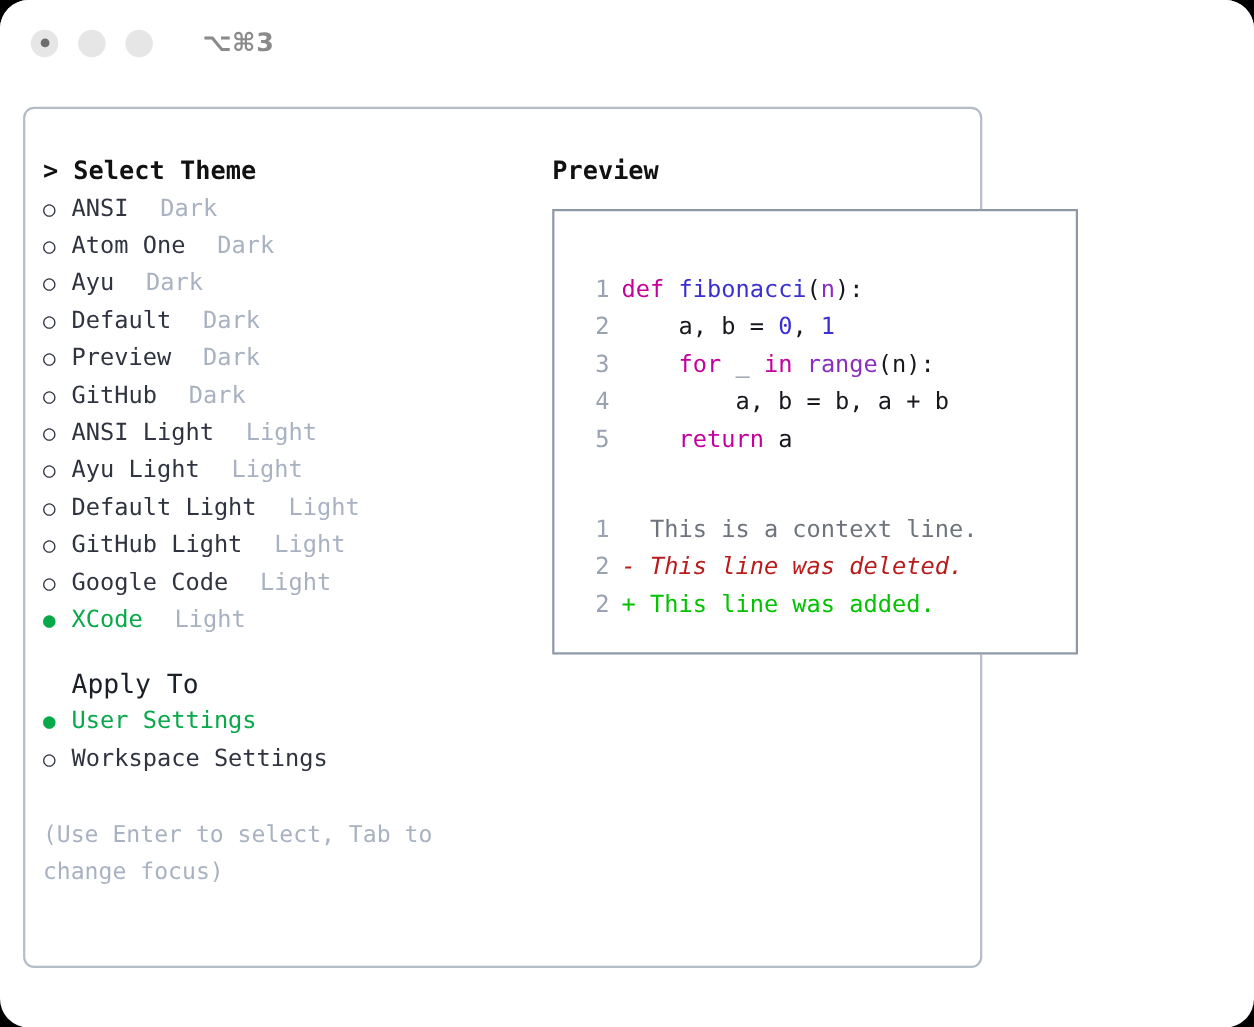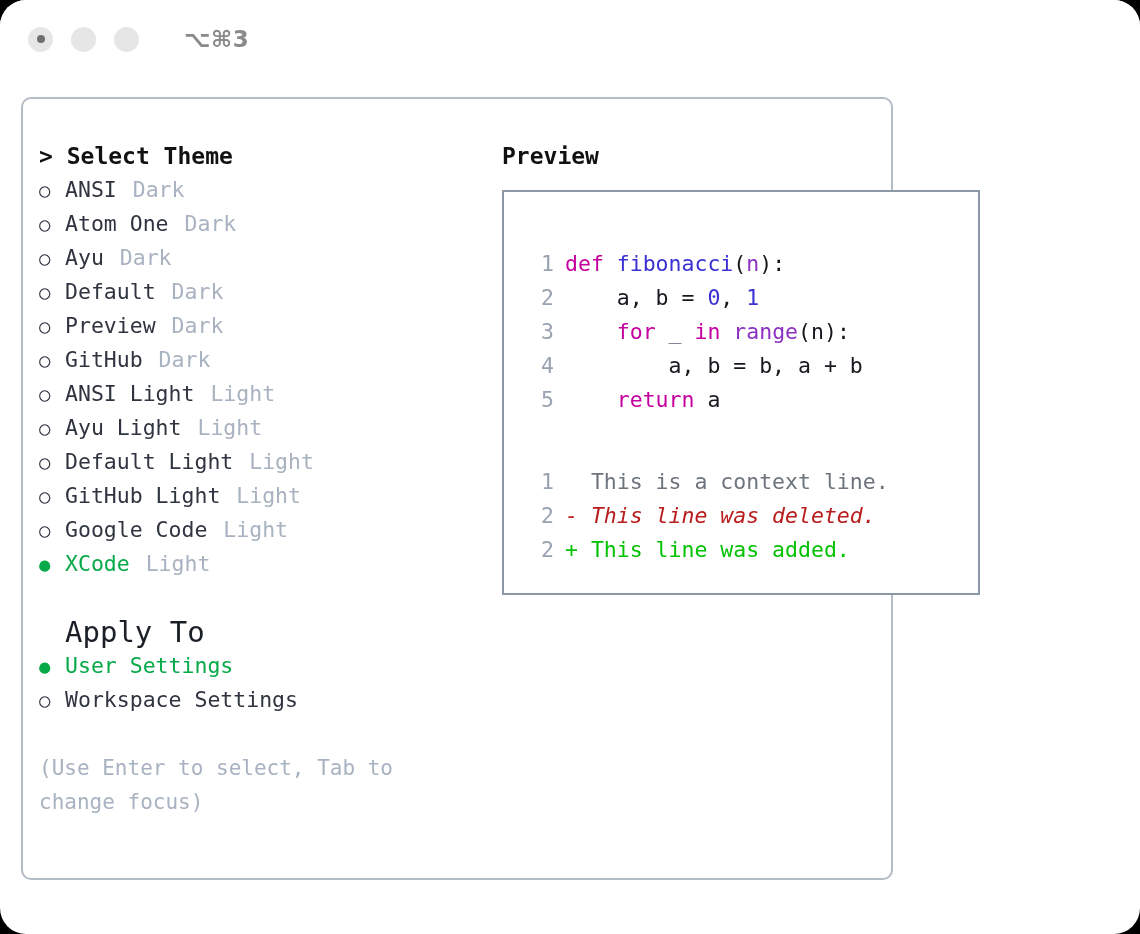--- a/index.html
+++ b/index.html
@@ -103,27 +103,27 @@
     color: #2f3440;
     font-size: 19px;
     line-height: 34px;
   }
   .marker.selected {
     color: #07a949;
     font-size: 19px;
   }
   .row-label { color: #2f3440; }
   .row.is-selected .row-label { color: #07a949; }
-  .row-tag { color: #a8b2c0; margin-left: 3px; text-align: center; }
+  .row-tag { color: #a8b2c0; margin-left: 16px; text-align: center; }
 
   .apply-header {
-    margin-top: 34px;
+    margin-top: 24px;
     line-height: 34px;
     height: 34px;
-    font-size: 29px;
+    font-size: 24px;
     color: #1b1f27;
     padding-left: 26px;
     white-space: pre;
   }
 
   .hint {
     margin-top: 34px;
     font-size: 21px;
     line-height: 34px;
     color: #a8b2c0;

